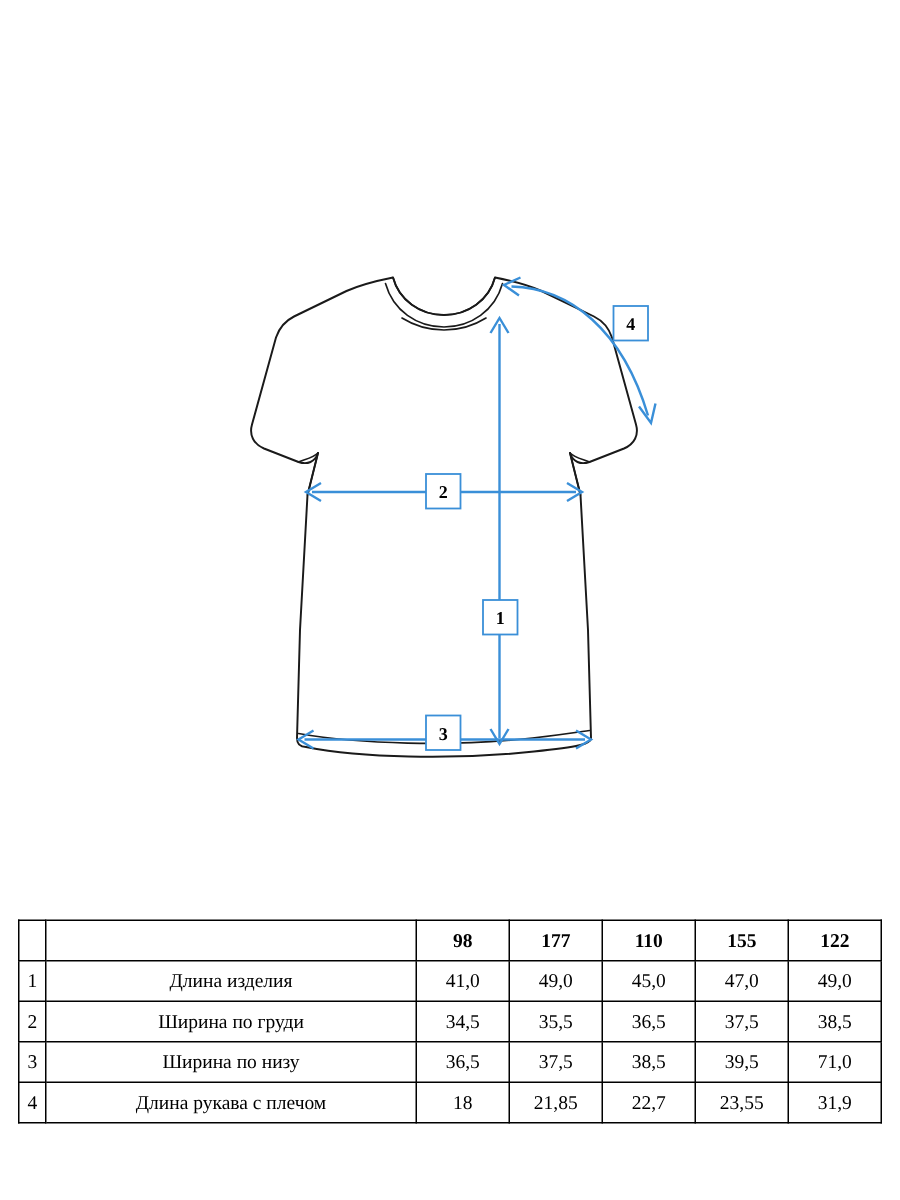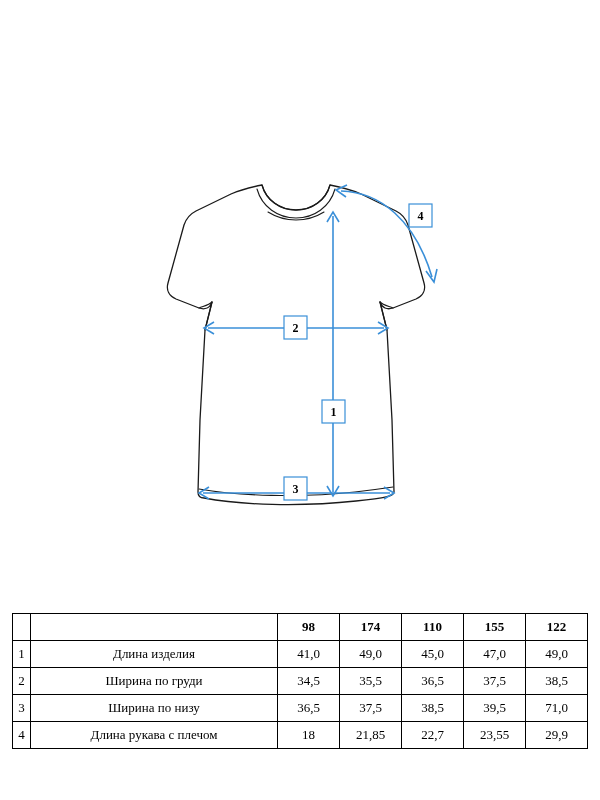--- a/index.html
+++ b/index.html
@@ -186,21 +186,21 @@
     </g>
   </svg>
 </div>
 
 <table class="size-table">
   <thead>
     <tr>
       <th class="blank-head idx-col"></th>
       <th class="blank-head name-col"></th>
       <th class="val-col">98</th>
-      <th class="val-col">174</th>
+      <th class="val-col">177</th>
       <th class="val-col">110</th>
       <th class="val-col">155</th>
       <th class="val-col">122</th>
     </tr>
   </thead>
   <tbody>
     <tr>
       <td class="idx-col">1</td>
       <td class="name-col">Длина изделия</td>
       <td class="val-col">41,0</td>
@@ -227,16 +227,16 @@
       <td class="val-col">39,5</td>
       <td class="val-col">71,0</td>
     </tr>
     <tr>
       <td class="idx-col">4</td>
       <td class="name-col">Длина рукава с плечом</td>
       <td class="val-col">18</td>
       <td class="val-col">21,85</td>
       <td class="val-col">22,7</td>
       <td class="val-col">23,55</td>
-      <td class="val-col">29,9</td>
+      <td class="val-col">31,9</td>
     </tr>
   </tbody>
 </table>
 
 </body></html>

